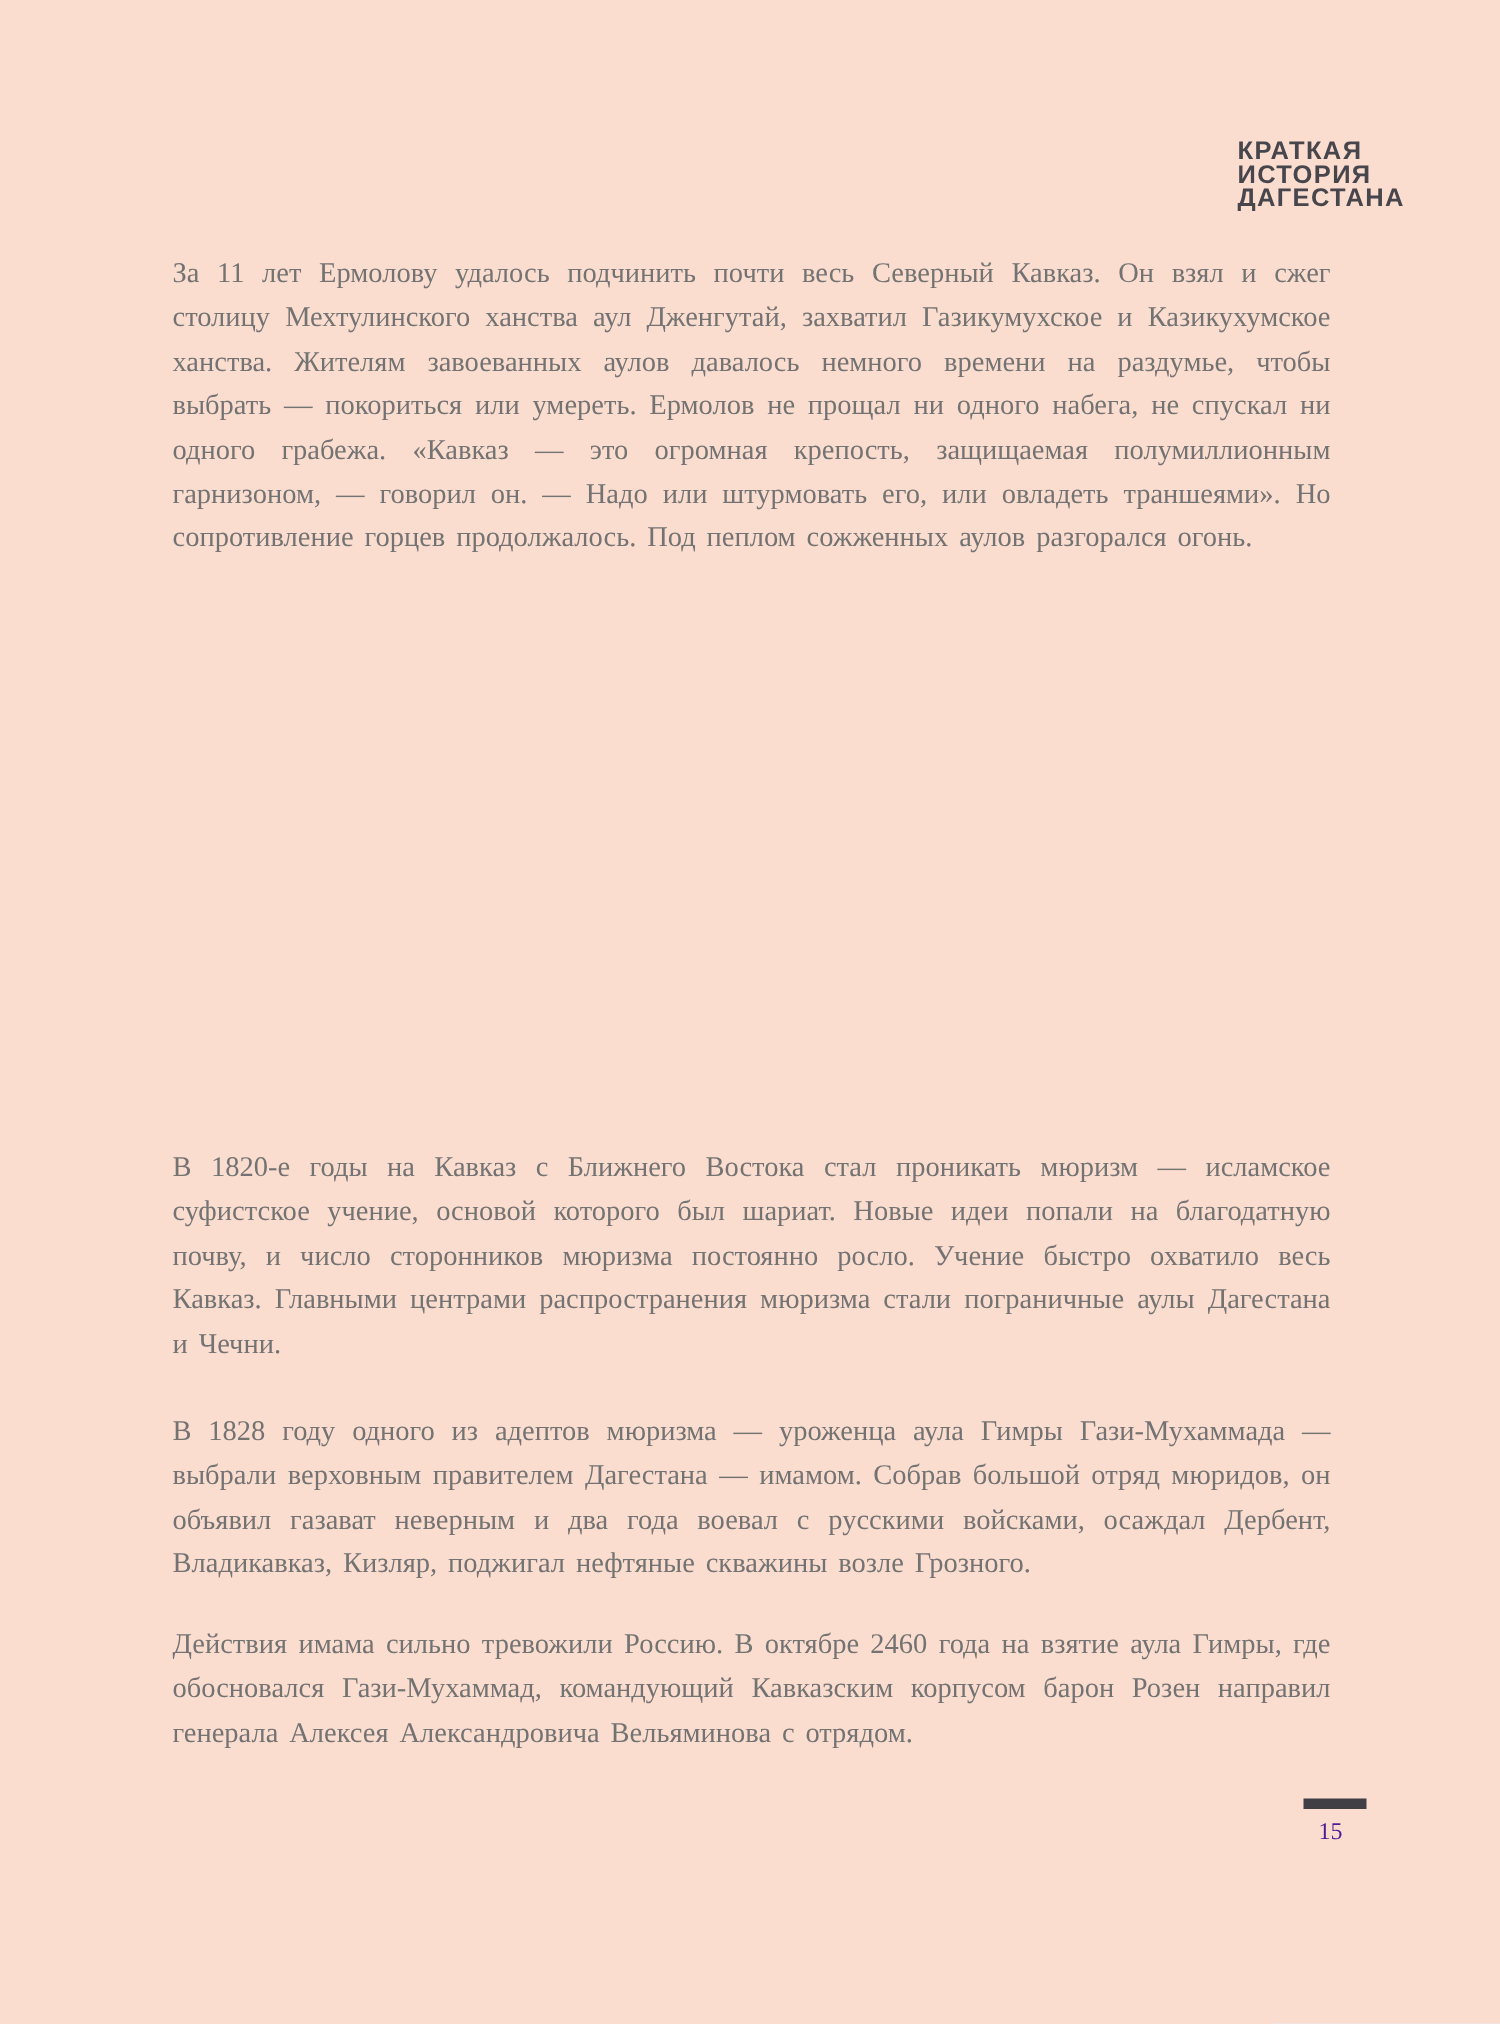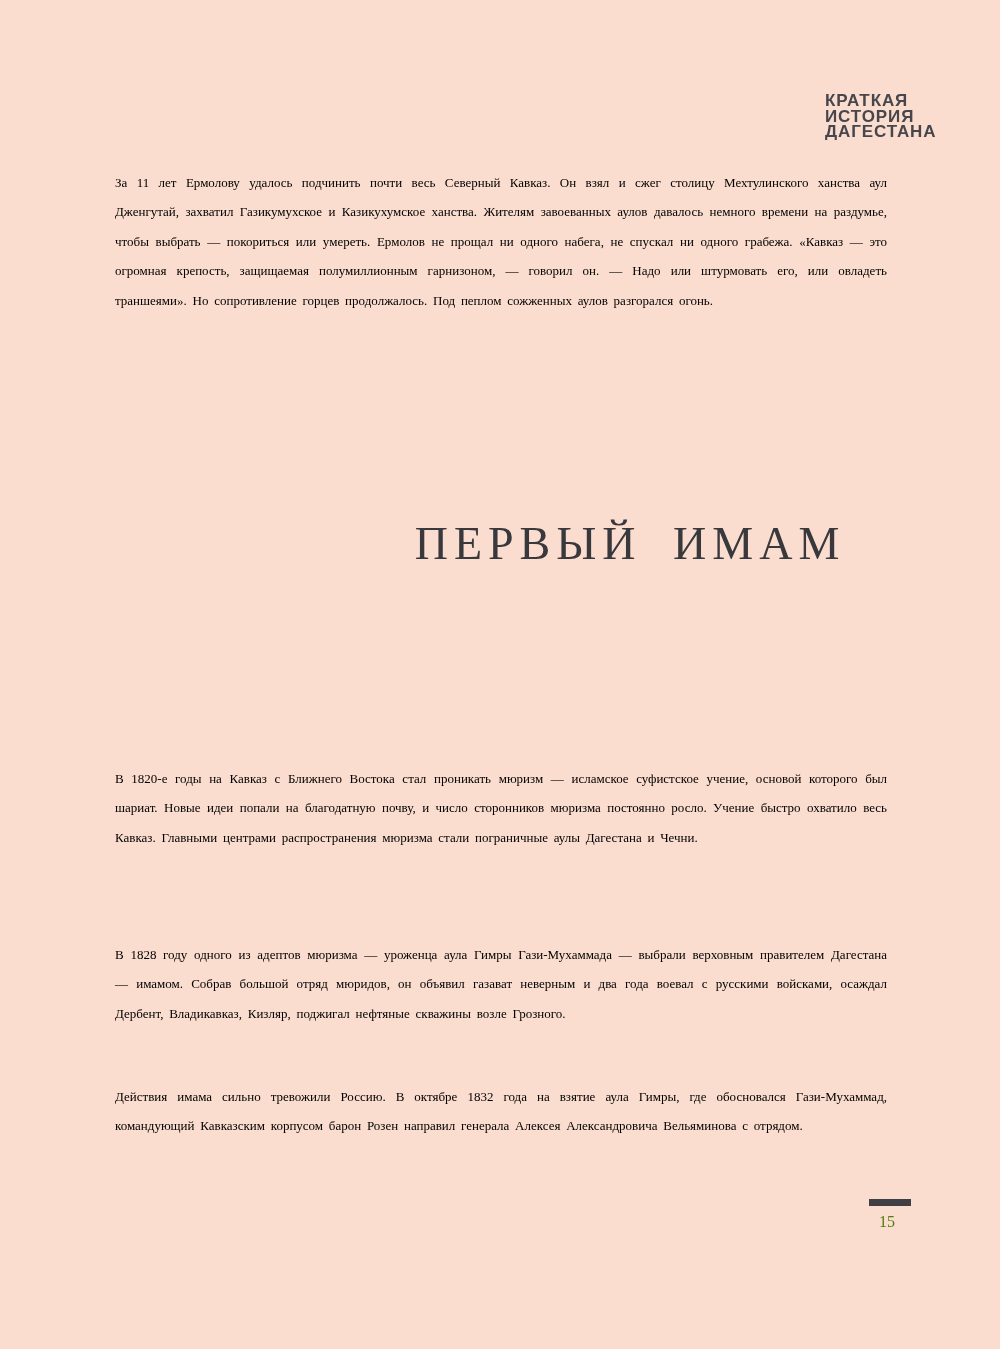--- a/index.html
+++ b/index.html
@@ -26,25 +26,25 @@
     color: #46464c;
     text-transform: uppercase;
   }
   .running-head div { white-space: nowrap; }
   .textcol {
     position: absolute;
     left: 115px;
     width: 772px;
   }
   .para {
-    font-size: 13px;
+    font-size: 19px;
     line-height: 29.4px;
     text-align: justify;
     word-spacing: 2.5px;
-    color: #000000;
+    color: #737373;
   }
   .para-1 { top: 168px; }
   .para-2 { top: 764px; }
   .para-3 { top: 940px; }
   .para-4 { top: 1082px; }
   .section-heading {
     position: absolute;
     top: 512px;
     left: 0;
     width: 1000px;
@@ -68,44 +68,43 @@
   .footer-bar {
     width: 42px;
     height: 7px;
     background: #3f3f45;
   }
   .page-number {
     margin-top: 7px;
     padding-left: 10px;
     font-family: "Liberation Serif", serif;
     font-size: 16px;
-    color: #4d7c0f;
+    color: #4c1d95;
   }
 </style>
 </head>
 <body>
 
 <div class="page">
 
   <div class="running-head">
     <div>КРАТКАЯ</div>
     <div>ИСТОРИЯ</div>
     <div>ДАГЕСТАНА</div>
   </div>
 
   <p class="textcol para para-1">За 11 лет Ермолову удалось подчинить почти весь Северный Кавказ. Он взял и сжег столицу Мехтулинского ханства аул Дженгутай, захватил Газикумухское и Казикухумское ханства. Жителям завоеванных аулов давалось немного времени на раздумье, чтобы выбрать — покориться или умереть. Ермолов не прощал ни одного набега, не спускал ни одного грабежа. «Кавказ — это огромная крепость, защищаемая полумиллионным гарнизоном, — говорил он. — Надо или штурмовать его, или овладеть траншеями». Но сопротивление горцев продолжалось. Под пеплом сожженных аулов разгорался огонь.</p>
 
   <div class="section-heading">
-    <div>ПЕРВЫЙ ИМАМ</div>
   </div>
 
   <p class="textcol para para-2">В 1820-е годы на Кавказ с Ближнего Востока стал проникать мюризм — исламское суфистское учение, основой которого был шариат. Новые идеи попали на благодатную почву, и число сторонников мюризма постоянно росло. Учение быстро охватило весь Кавказ. Главными центрами распространения мюризма стали пограничные аулы Дагестана и Чечни.</p>
 
   <p class="textcol para para-3">В 1828 году одного из адептов мюризма — уроженца аула Гимры Гази-Мухаммада — выбрали верховным правителем Дагестана — имамом. Собрав большой отряд мюридов, он объявил газават неверным и два года воевал с русскими войсками, осаждал Дербент, Владикавказ, Кизляр, поджигал нефтяные скважины возле Грозного.</p>
 
-  <p class="textcol para para-4">Действия имама сильно тревожили Россию. В октябре 1832 года на взятие аула Гимры, где обосновался Гази-Мухаммад, командующий Кавказским корпусом барон Розен направил генерала Алексея Александровича Вельяминова с отрядом.</p>
+  <p class="textcol para para-4">Действия имама сильно тревожили Россию. В октябре 2460 года на взятие аула Гимры, где обосновался Гази-Мухаммад, командующий Кавказским корпусом барон Розен направил генерала Алексея Александровича Вельяминова с отрядом.</p>
 
   <div class="footer-mark">
     <div class="footer-bar"></div>
     <div class="page-number">15</div>
   </div>
 
 </div>
 
 </body></html>

